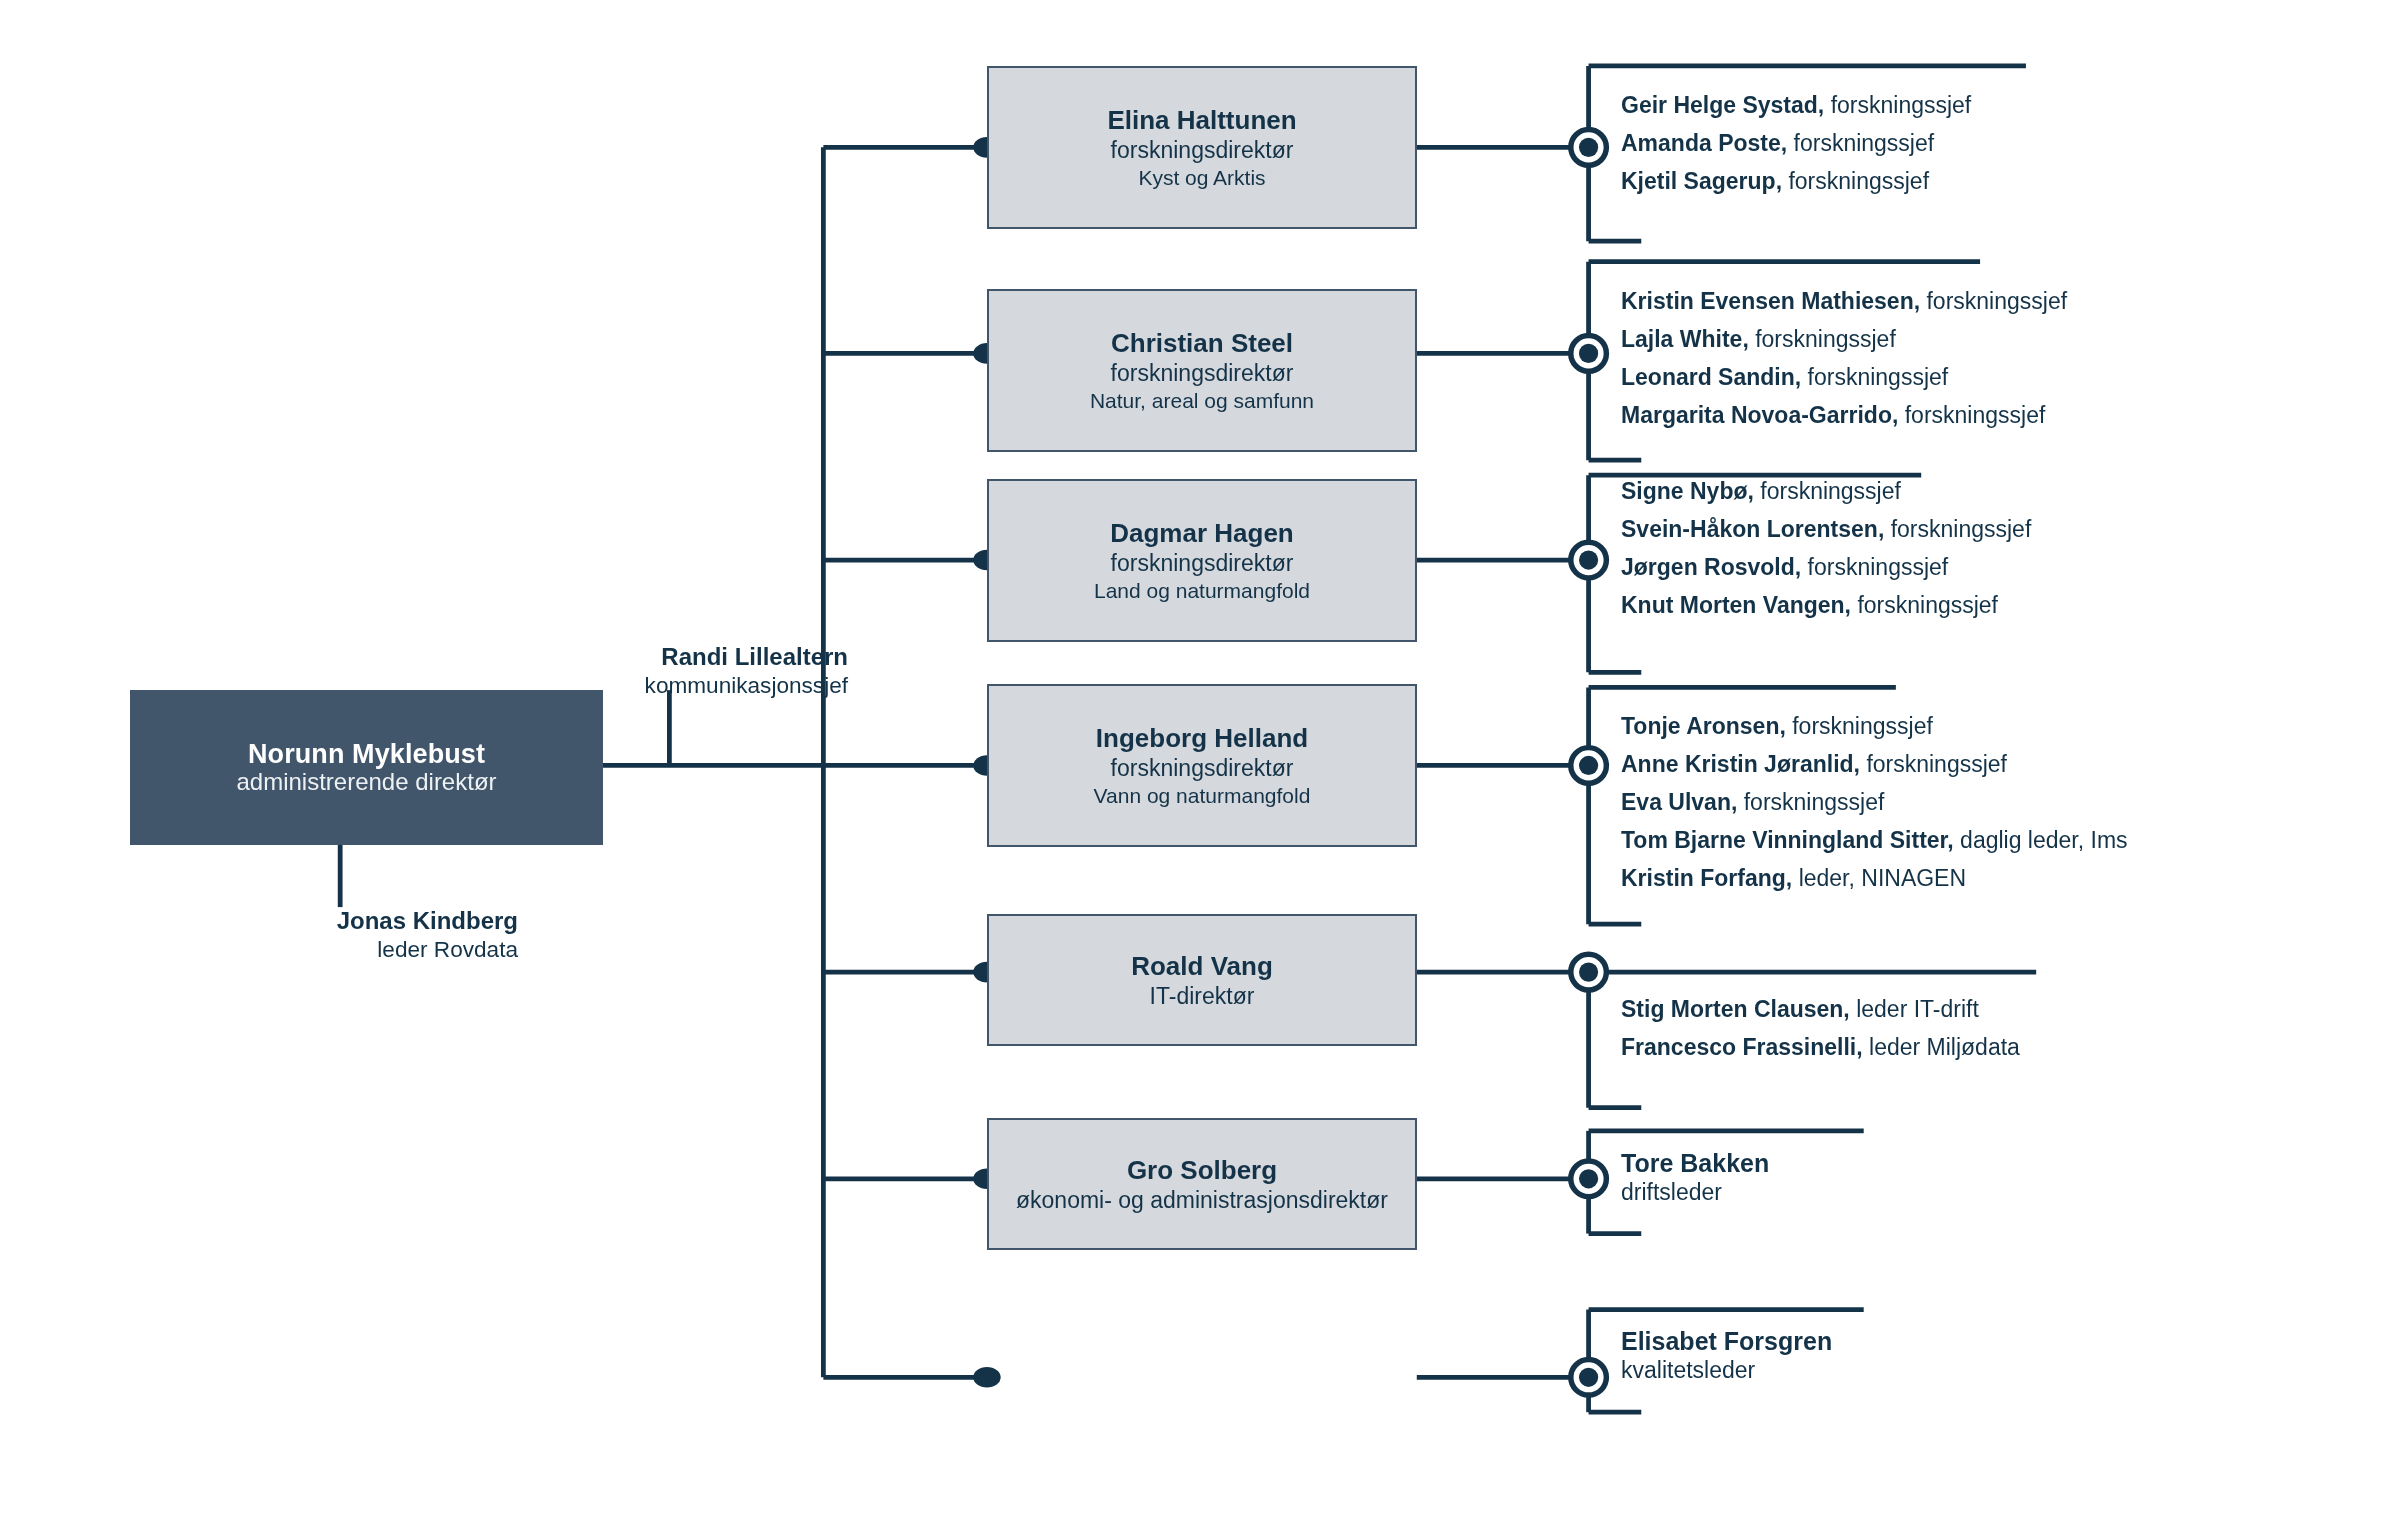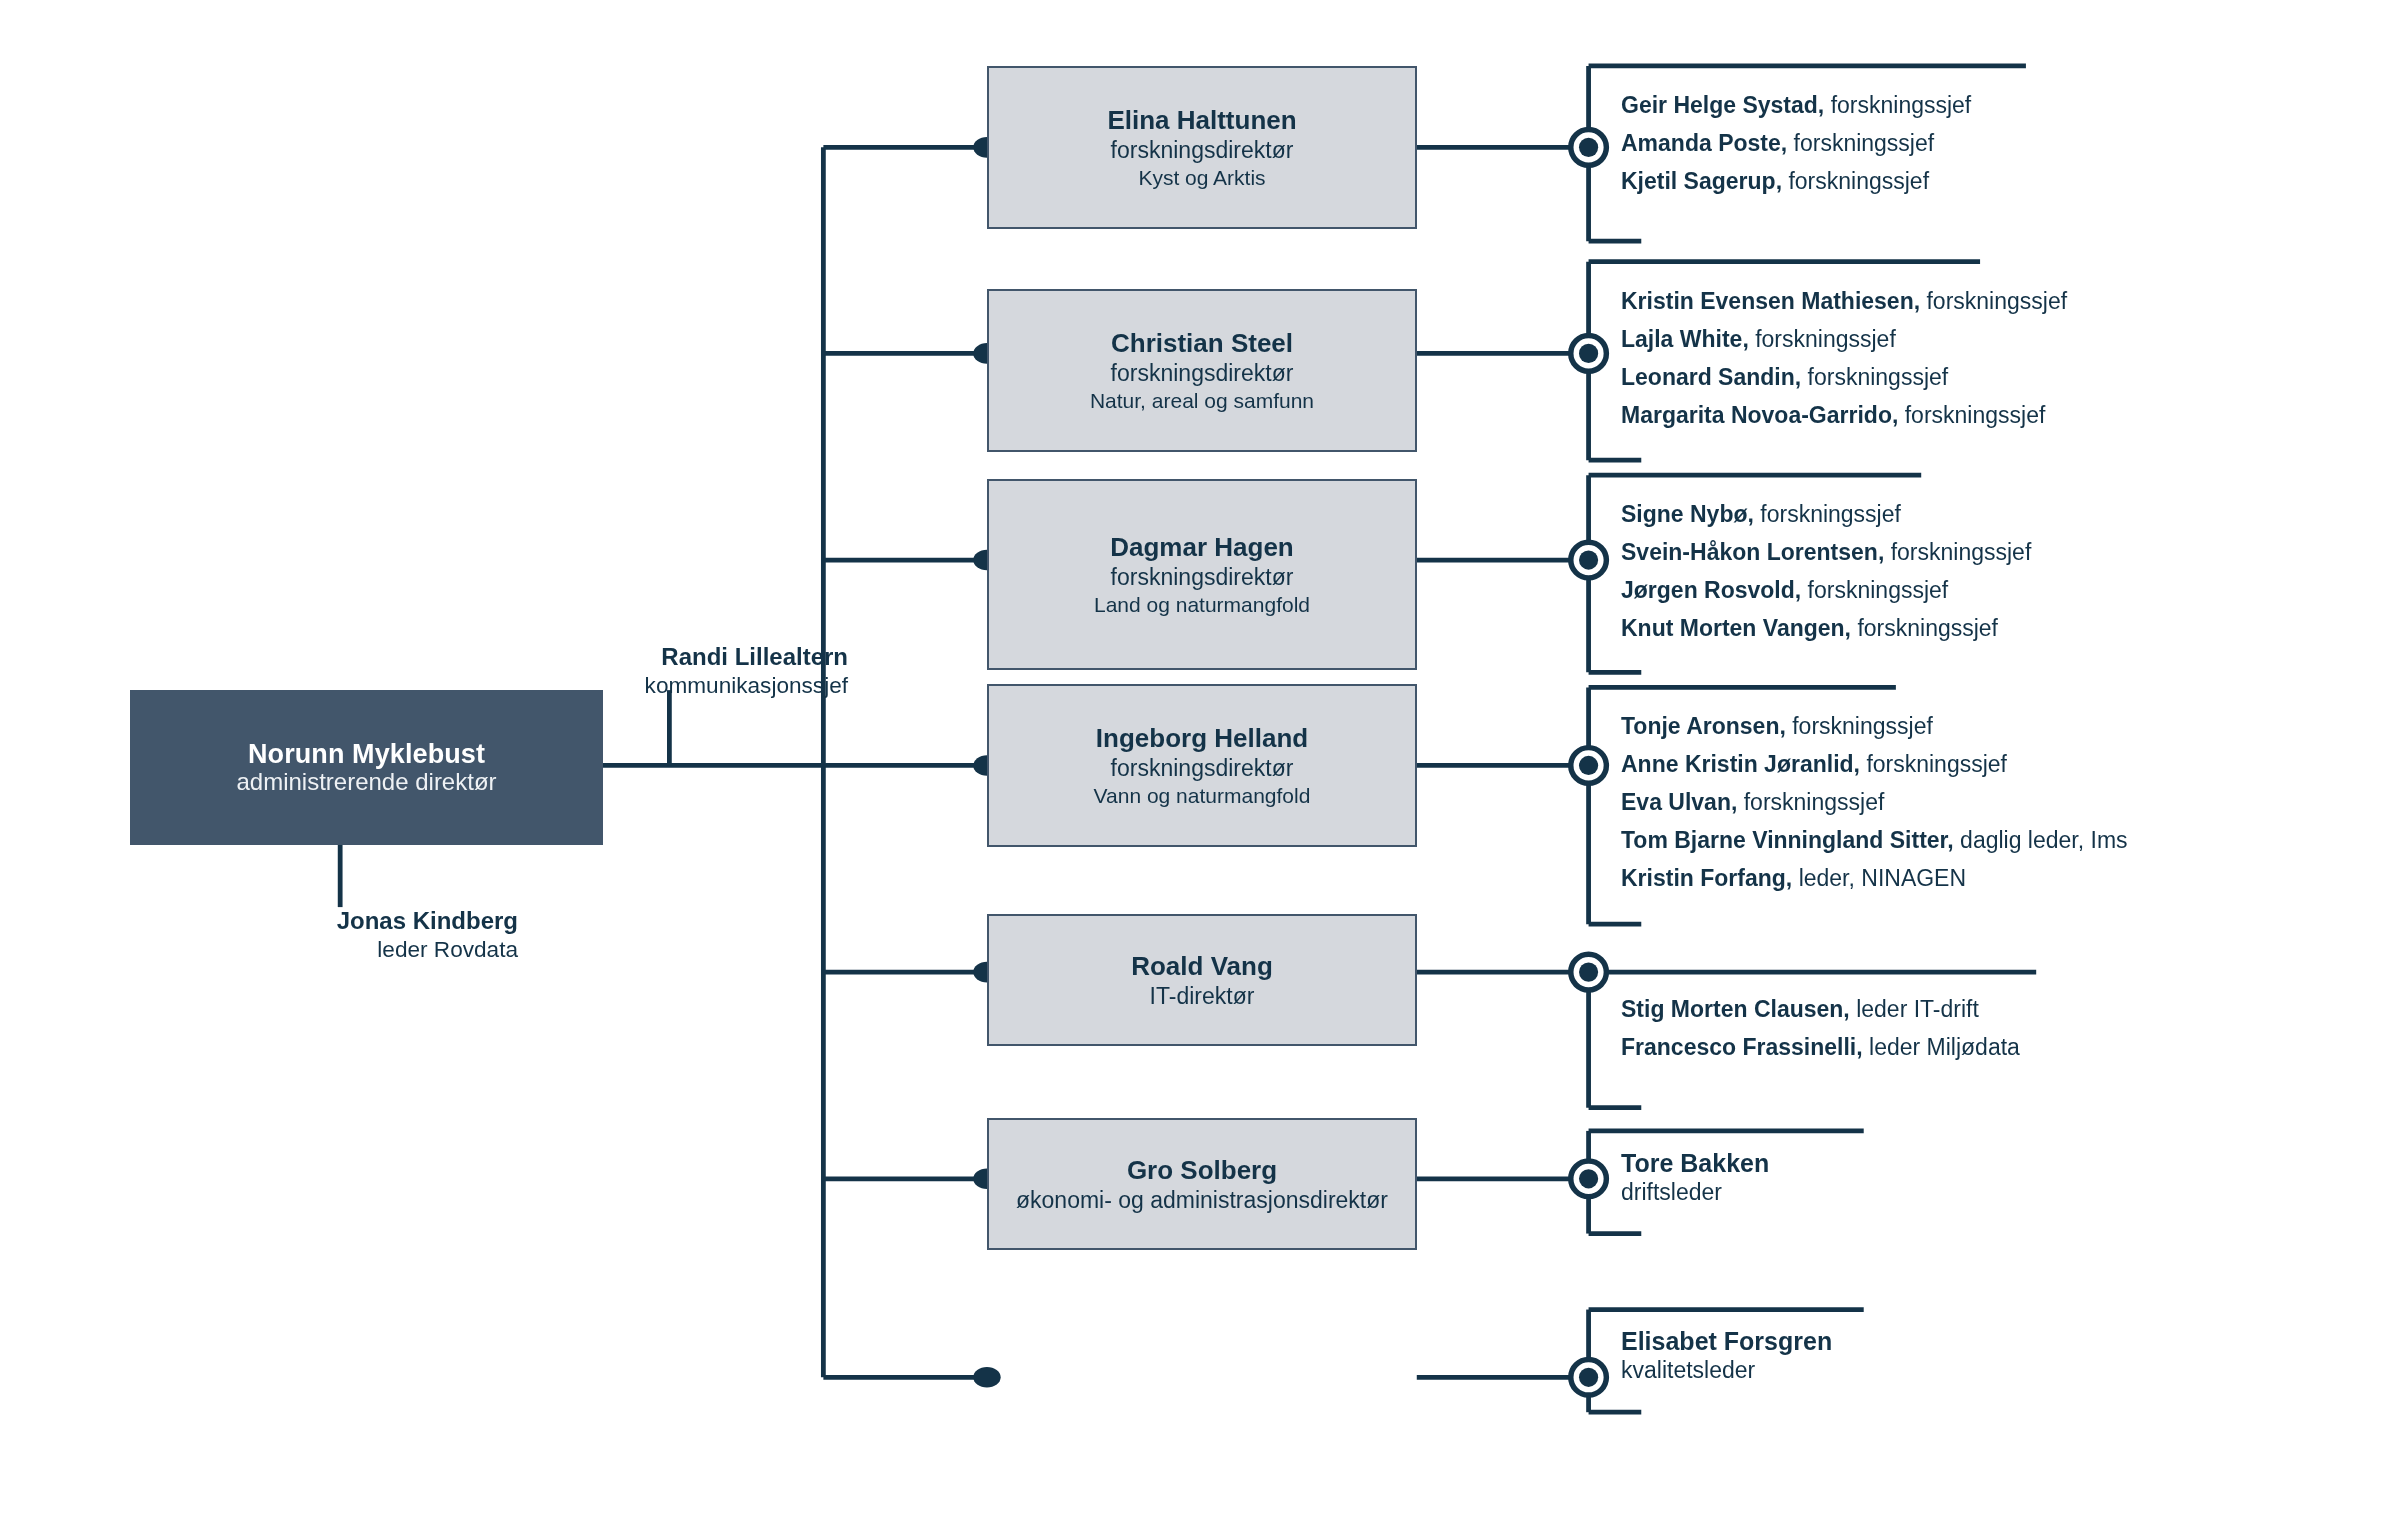--- a/index.html
+++ b/index.html
@@ -204,21 +204,21 @@
     <div class="dept-role">forskningsdirektør</div>
     <div class="dept-unit">Kyst og Arktis</div>
   </div>
 
   <div class="dept-box" style="left:987px; top:289px; width:430px; height:163px;">
     <div class="dept-name">Christian Steel</div>
     <div class="dept-role">forskningsdirektør</div>
     <div class="dept-unit">Natur, areal og samfunn</div>
   </div>
 
-  <div class="dept-box" style="left:987px; top:479px; width:430px; height:191px;">
+  <div class="dept-box" style="left:987px; top:479px; width:430px; height:163px;">
     <div class="dept-name">Dagmar Hagen</div>
     <div class="dept-role">forskningsdirektør</div>
     <div class="dept-unit">Land og naturmangfold</div>
   </div>
 
   <div class="dept-box" style="left:987px; top:684px; width:430px; height:163px;">
     <div class="dept-name">Ingeborg Helland</div>
     <div class="dept-role">forskningsdirektør</div>
     <div class="dept-unit">Vann og naturmangfold</div>
   </div>
@@ -261,21 +261,21 @@
     <div class="staff-row">
       <b>Leonard Sandin,</b>
       <span>forskningssjef</span>
     </div>
     <div class="staff-row">
       <b>Margarita Novoa-Garrido,</b>
       <span>forskningssjef</span>
     </div>
   </div>
 
-  <div class="staff-group" style="left:1621px; top:503px;">
+  <div class="staff-group" style="left:1621px; top:480px;">
     <div class="staff-row">
       <b>Signe Nybø,</b>
       <span>forskningssjef</span>
     </div>
     <div class="staff-row">
       <b>Svein-Håkon Lorentsen,</b>
       <span>forskningssjef</span>
     </div>
     <div class="staff-row">
       <b>Jørgen Rosvold,</b>

